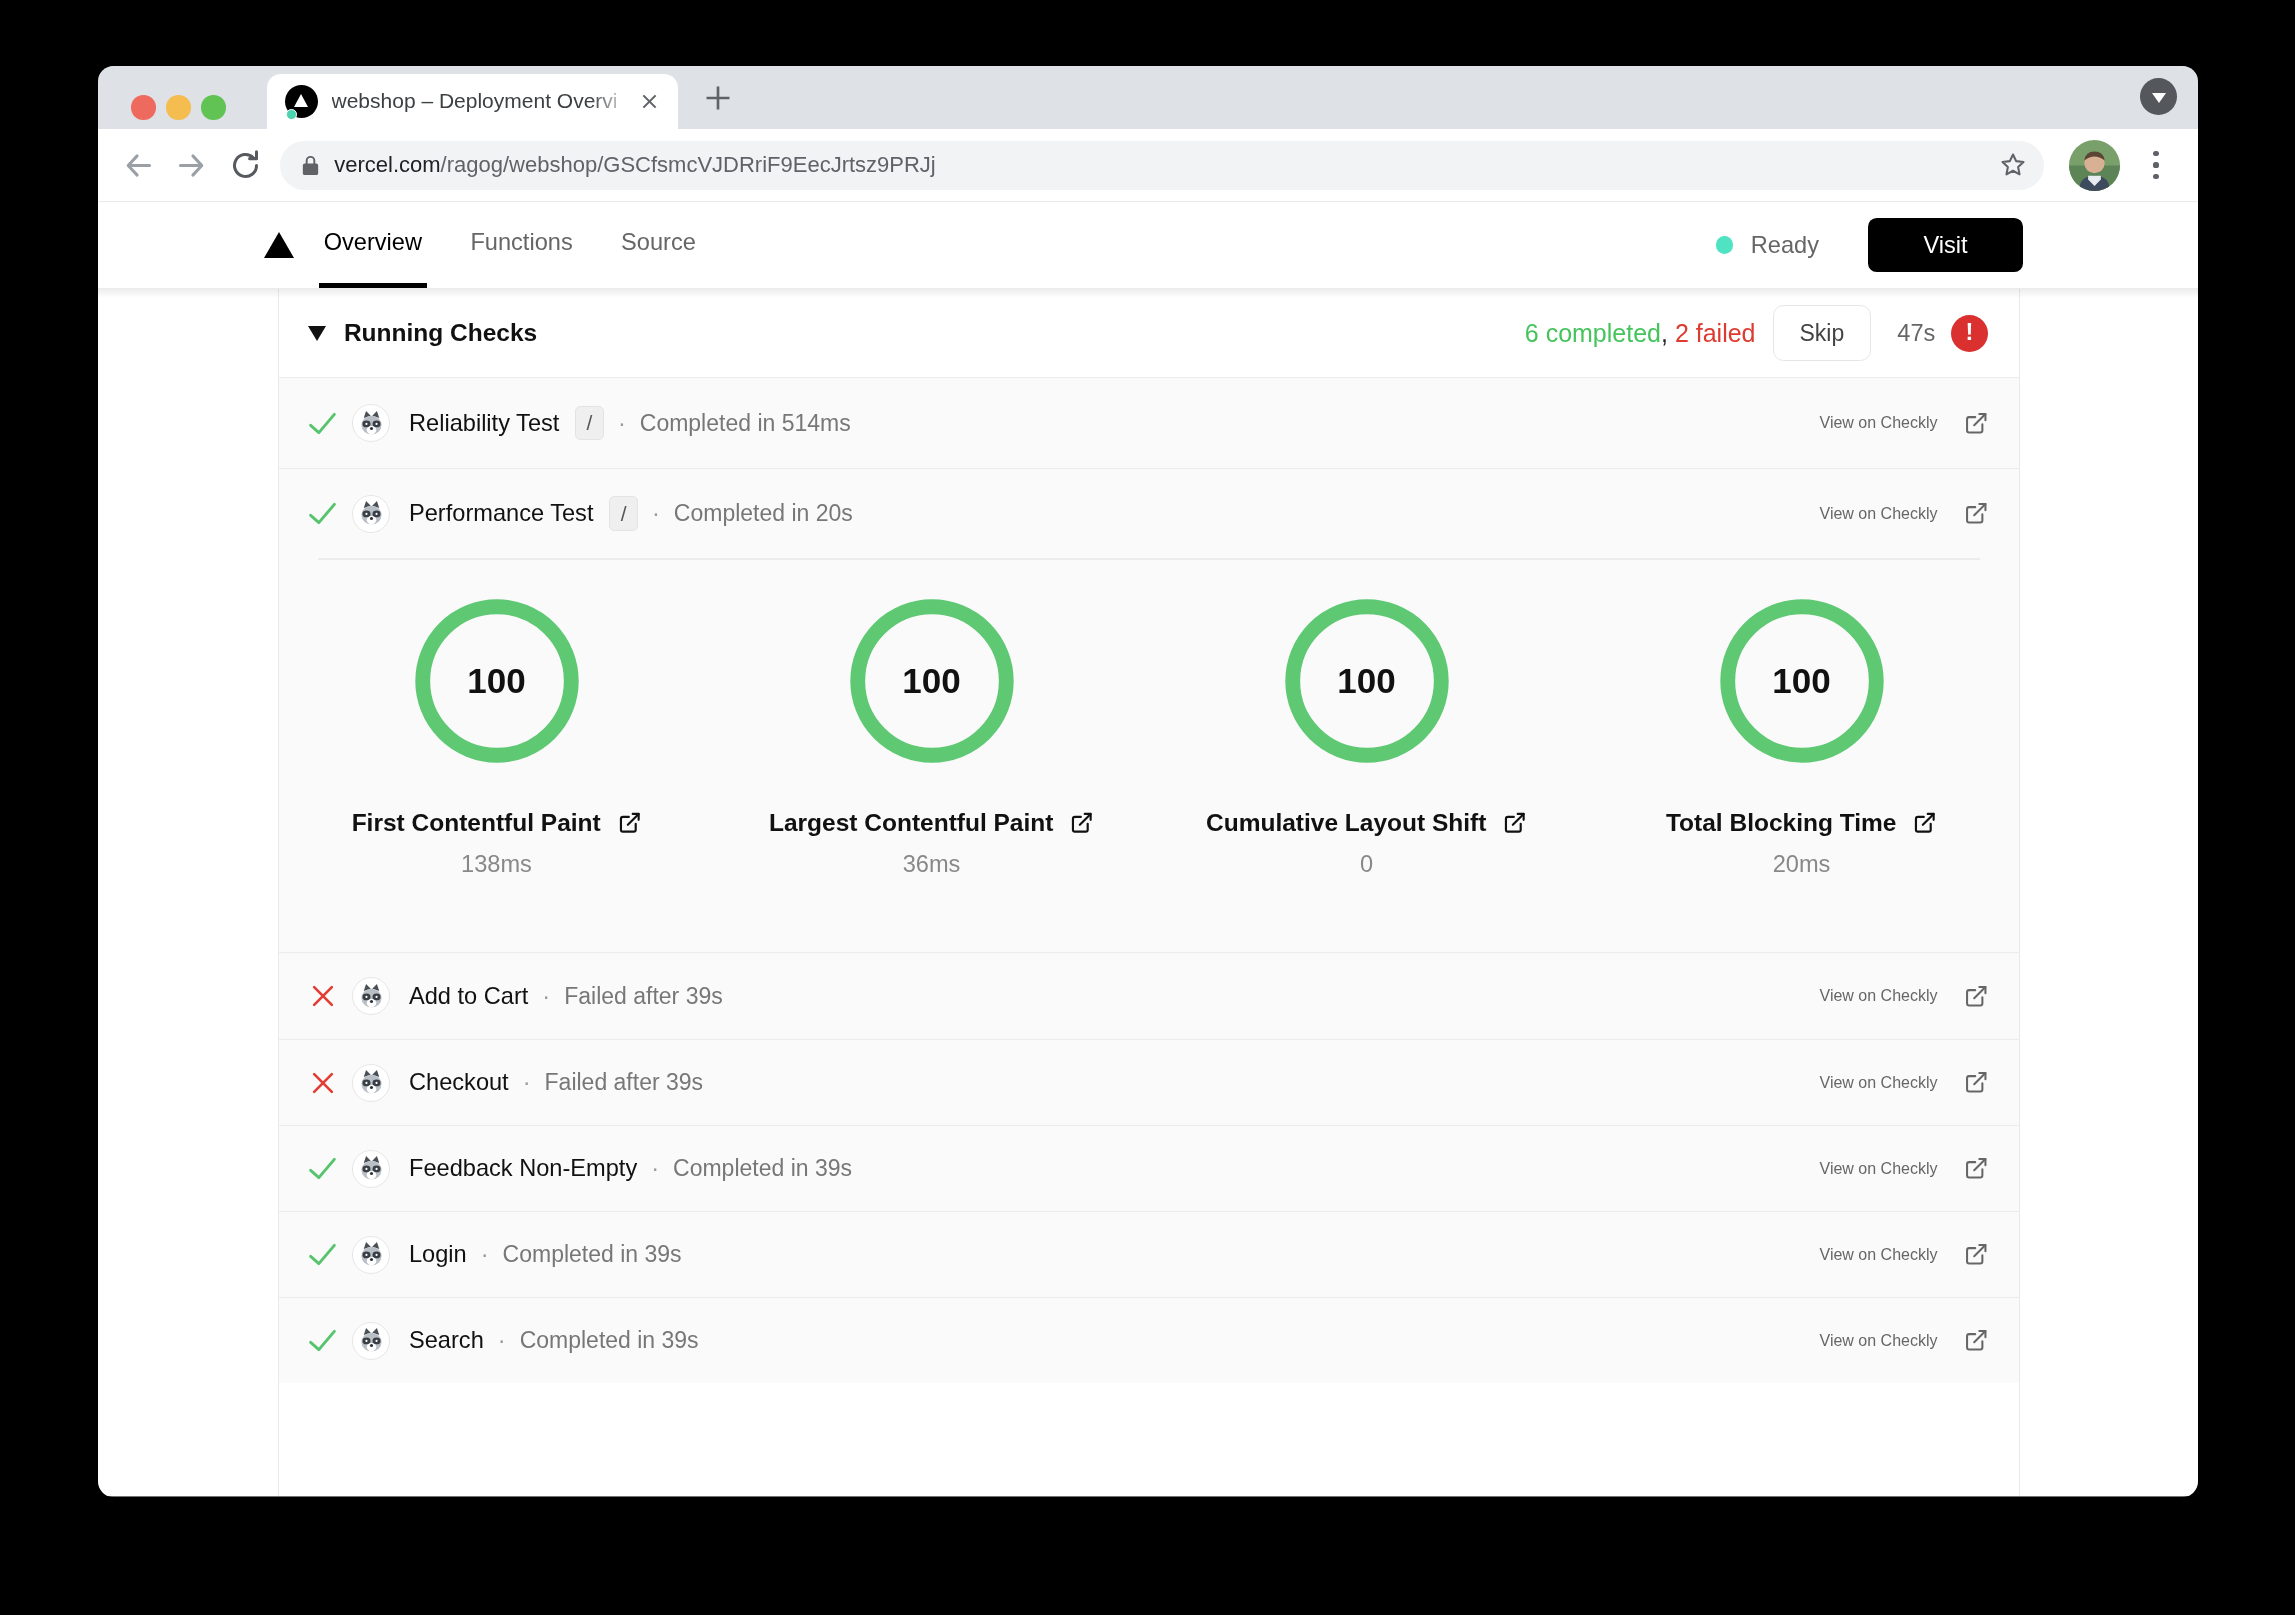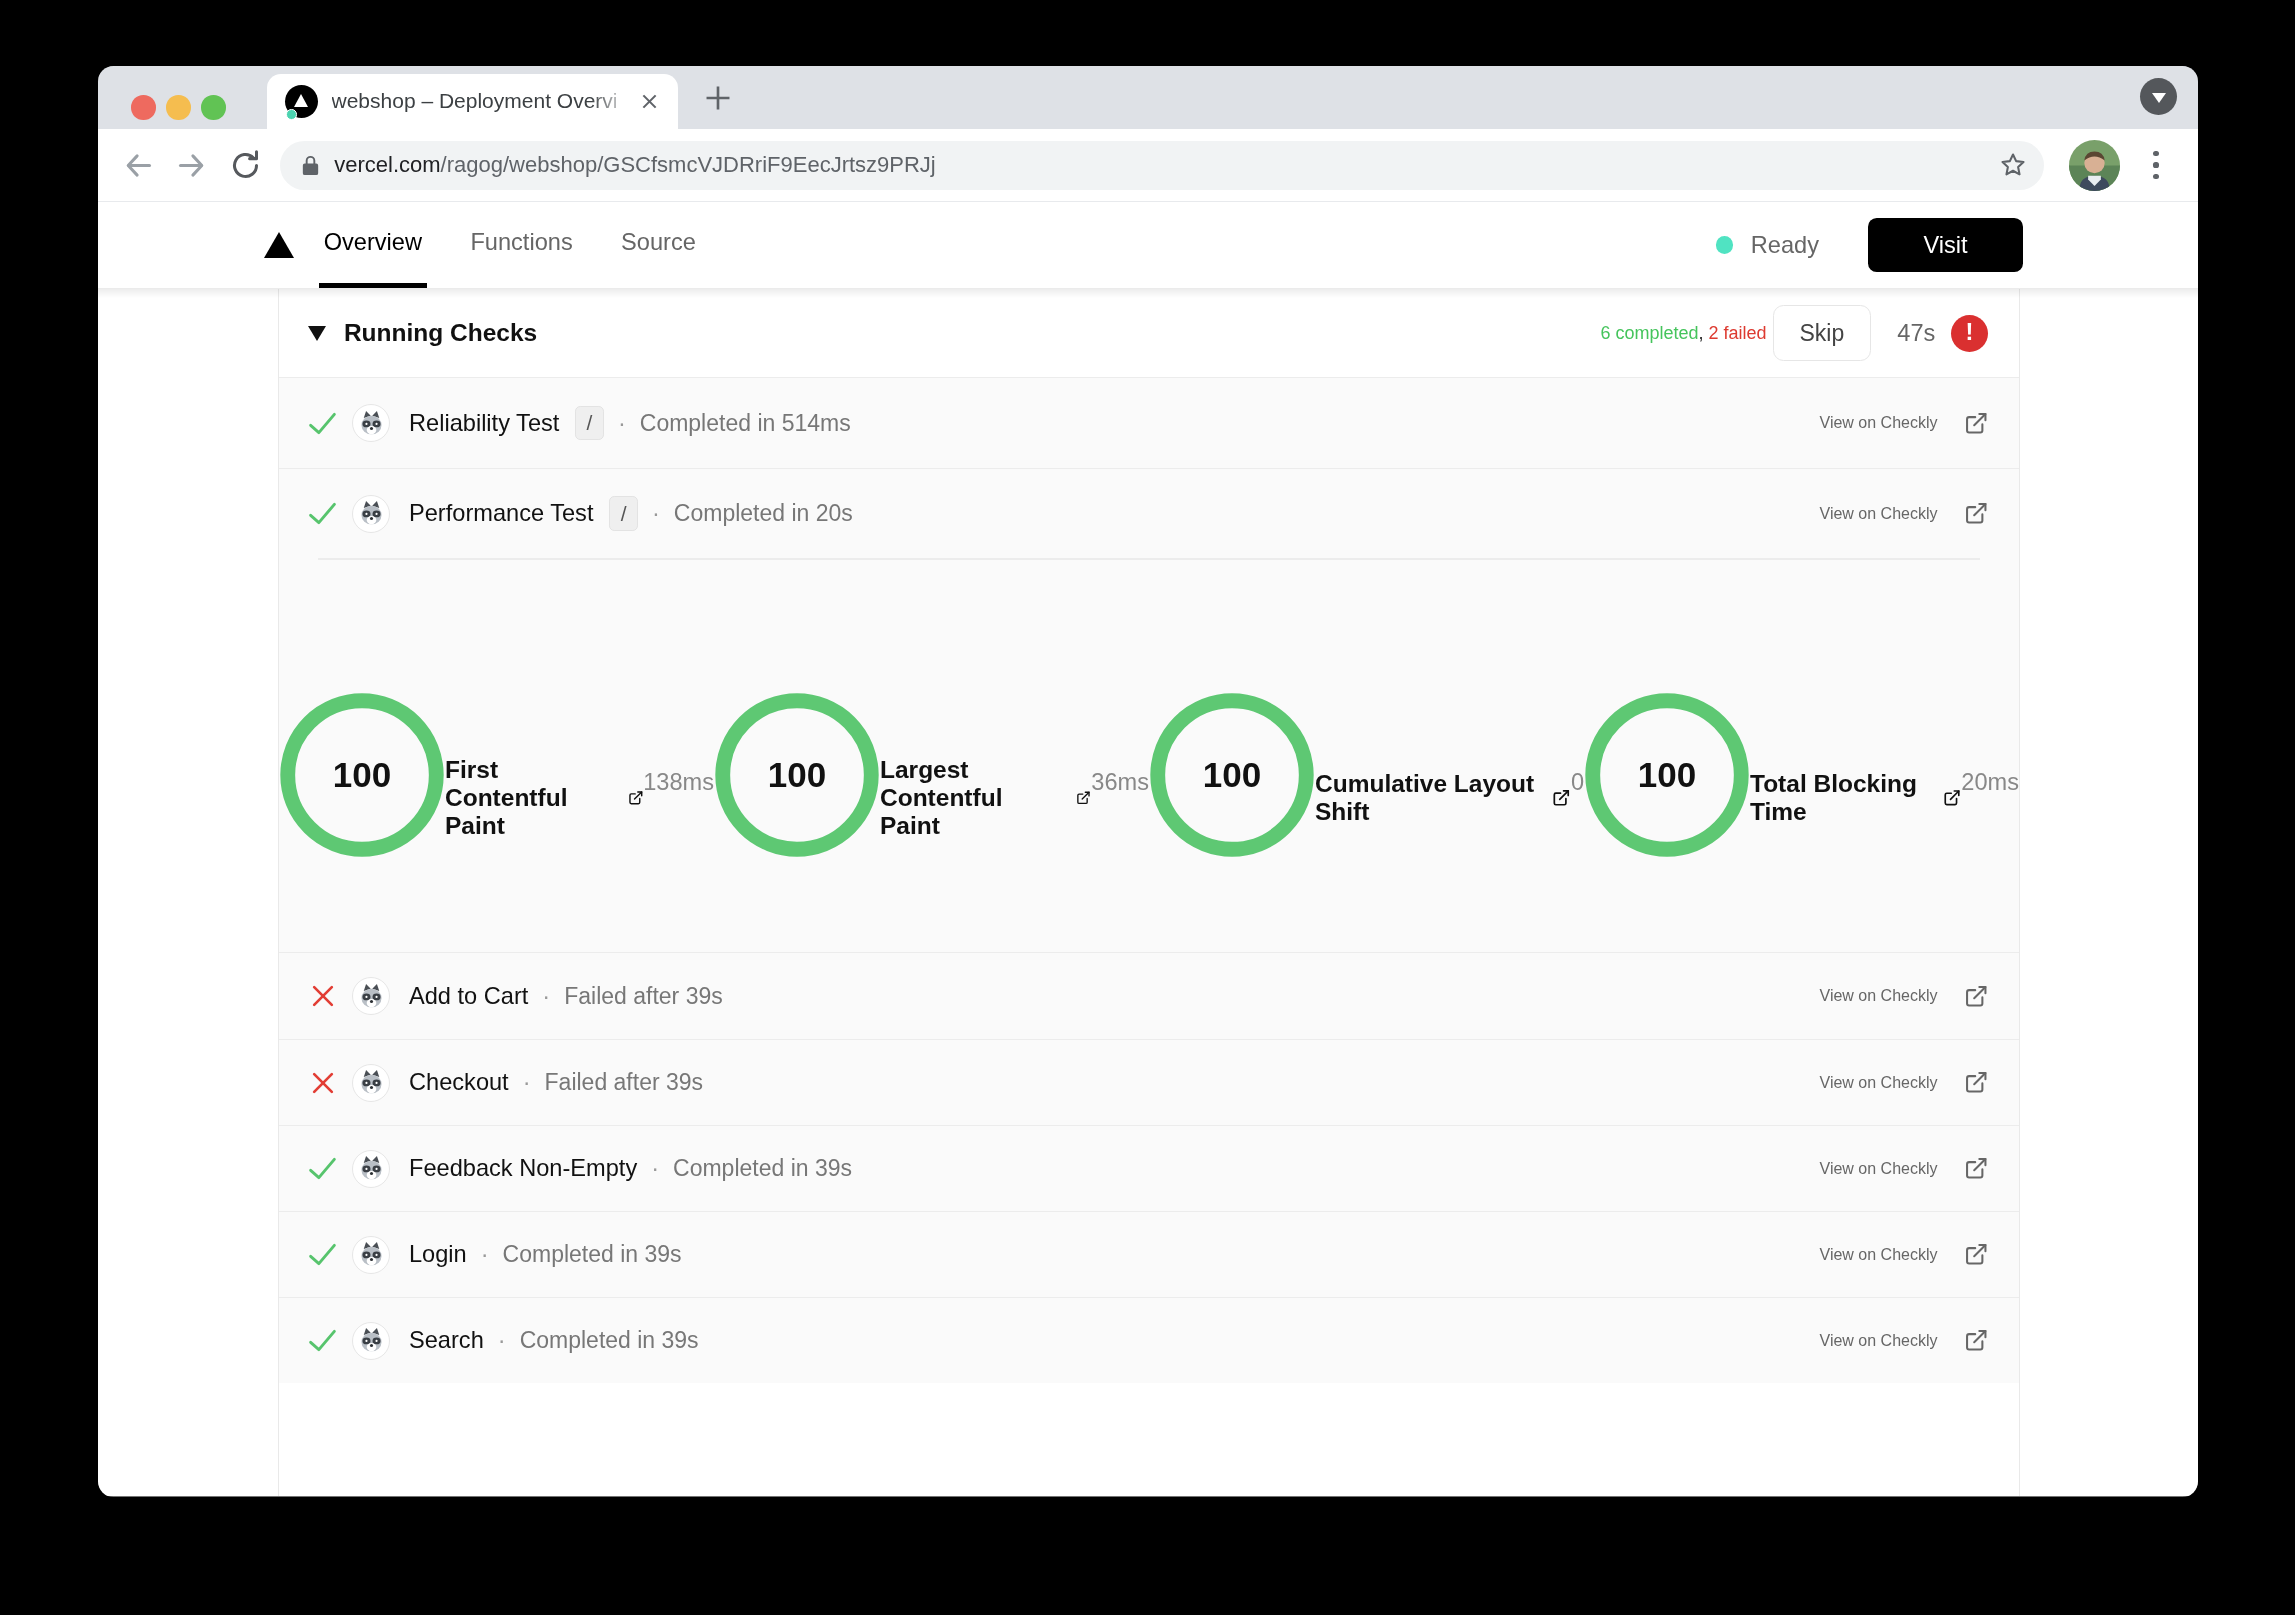--- a/index.html
+++ b/index.html
@@ -99,21 +99,21 @@
   .caret-down { width:0; height:0; border-left:9.6px solid transparent; border-right:9.6px solid transparent;
     border-top:15px solid #111; margin:0 18.3px 0 2.6px; }
   .step-title { font-size:24.5px; font-weight:700; color:#111; }
   .step-right { margin-left:auto; display:flex; align-items:center; }
   .dur { font-size:23.6px; color:#666; }
   .badge-circle { width:38px; height:38px; border-radius:50%; display:flex; align-items:center;
     justify-content:center; margin-left:15.7px; }
   .badge-blue { background:#2e6fed; }
   .badge-red { background:#da3030; width:37px; height:37px; }
   .badge-red span { color:#fff; font-size:23.6px; font-weight:700; line-height:1; }
-  .hdr-counts { font-size:18px; margin-right:6px; }
+  .hdr-counts { font-size:25px; margin-right:17px; }
   .count-ok { color:#45c45c; }
   .count-comma { color:#222; }
   .count-fail { color:#dd3a30; }
   .skip-btn { height:56px; padding:0 26px; background:#fff; border:1.7px solid #e6e6e6; border-radius:10.5px;
     display:flex; align-items:center; font-size:23px; color:#444; margin-right:26px; }
   
   .checks { background:#fafafa; }
   .check-row { display:flex; align-items:center; padding:0 31px 0 28px;
     border-bottom:1.7px solid #ececec; background:#fafafa; }
   .check-row.h104 { height:91px; }
@@ -128,21 +128,21 @@
   .check-name { font-size:23.6px; font-weight:500; color:#111; margin-left:19px; }
   .check-badge { margin-left:15.7px; background:#efefef; border:0.9px solid #e3e3e3; color:#555;
     font-size:21px; border-radius:5.2px; padding:3.5px 10.5px; line-height:1.2; }
   .meta-dot { color:#999; font-size:23.6px; margin:0 14px; }
   .check-meta { font-size:23px; color:#777; }
   .view-link { margin-left:auto; display:flex; align-items:center; gap:26px; font-size:16px; color:#666; }
   
   .perf { position:relative; height:395px; background:#fafafa; border-bottom:1.7px solid #ececec;
     display:flex; padding:40px 0 0 0; }
   .perf::before { content:""; position:absolute; top:0; left:39px; right:39px; height:1.7px; background:#ececec; }
-  .metric { flex:1; display:flex; flex-direction:row; align-items:center; }
+  .metric { flex:1; display:flex; flex-direction:column; align-items:center; }
   .ring-wrap { position:relative; width:166px; height:166px; }
   .ring-score { position:absolute; inset:0; display:flex; align-items:center; justify-content:center;
     font-size:35px; font-weight:700; color:#111; }
   .metric-label { margin-top:45px; display:flex; align-items:center; gap:17px;
     font-size:24.5px; font-weight:700; color:#111; }
   .metric-value { margin-top:14px; font-size:23.6px; color:#888; }
   svg { display:block; }
 </style>
 </head>
 <body>

